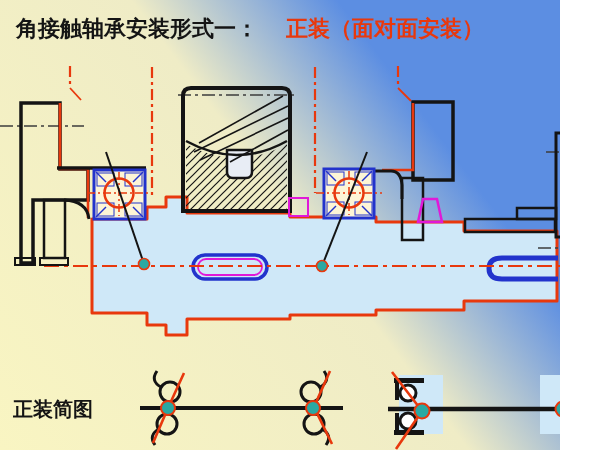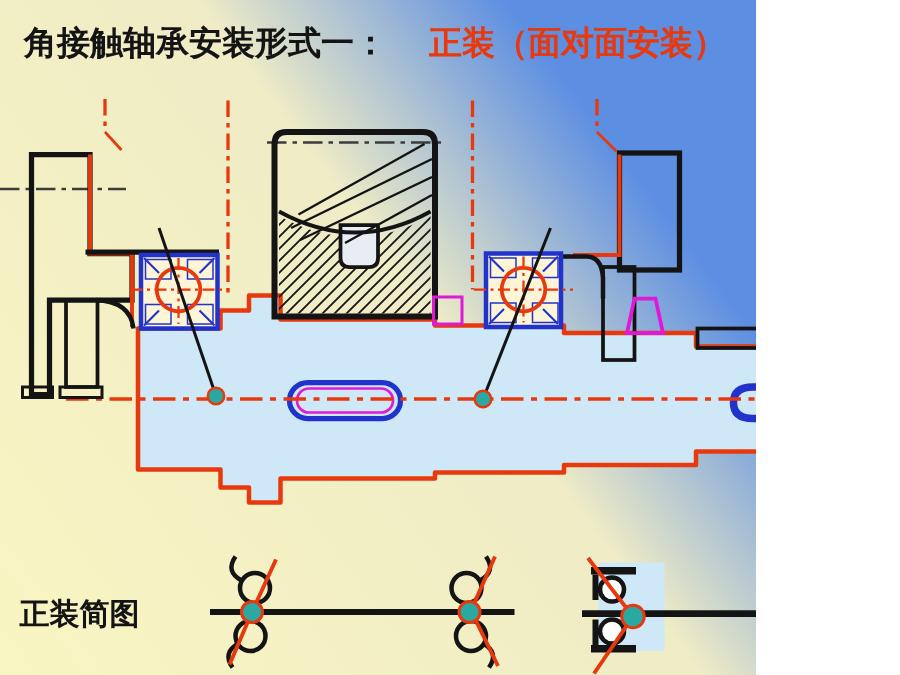--- a/index.html
+++ b/index.html
@@ -1,16 +1,16 @@
 <!DOCTYPE html>
 <html style="--c-bg-yellow: #f9f5c2; --c-bg-mid: #efecc6; --c-bg-blue: #5c8ee2; --c-red: #e8380d; --c-shaft-fill: #cfe8f8; --c-bearing-fill: #fdf5d6; --c-blue: #2233cc; --c-teal: #2aa8a2; --c-teal-light: #8fd8d2; --c-magenta: #e019d8; --c-ink: #141414; --c-gray: #3c3c3c;"><head>
 <meta charset="utf-8">
 <style>
   html,body{margin:0;padding:0;}
-  #stage{width:504px;height:450px;position:relative;overflow:hidden;}
+  #stage{width:560px;height:450px;position:relative;overflow:hidden;}
   svg{display:block;}
   text{font-family:"DejaVu Sans","Liberation Sans",sans-serif;font-weight:bold;}
   .t-black{fill:var(--c-ink);}
   .t-red{fill:var(--c-red);}
   .ln-ink{stroke:var(--c-ink);fill:none;}
   .ln-red{stroke:var(--c-red);fill:none;}
   .ln-blue{stroke:var(--c-blue);fill:none;}
   .ln-gray{stroke:var(--c-gray);fill:none;}
   .ln-mag{stroke:var(--c-magenta);fill:none;}
   .f-shaft{fill:var(--c-shaft-fill);}

